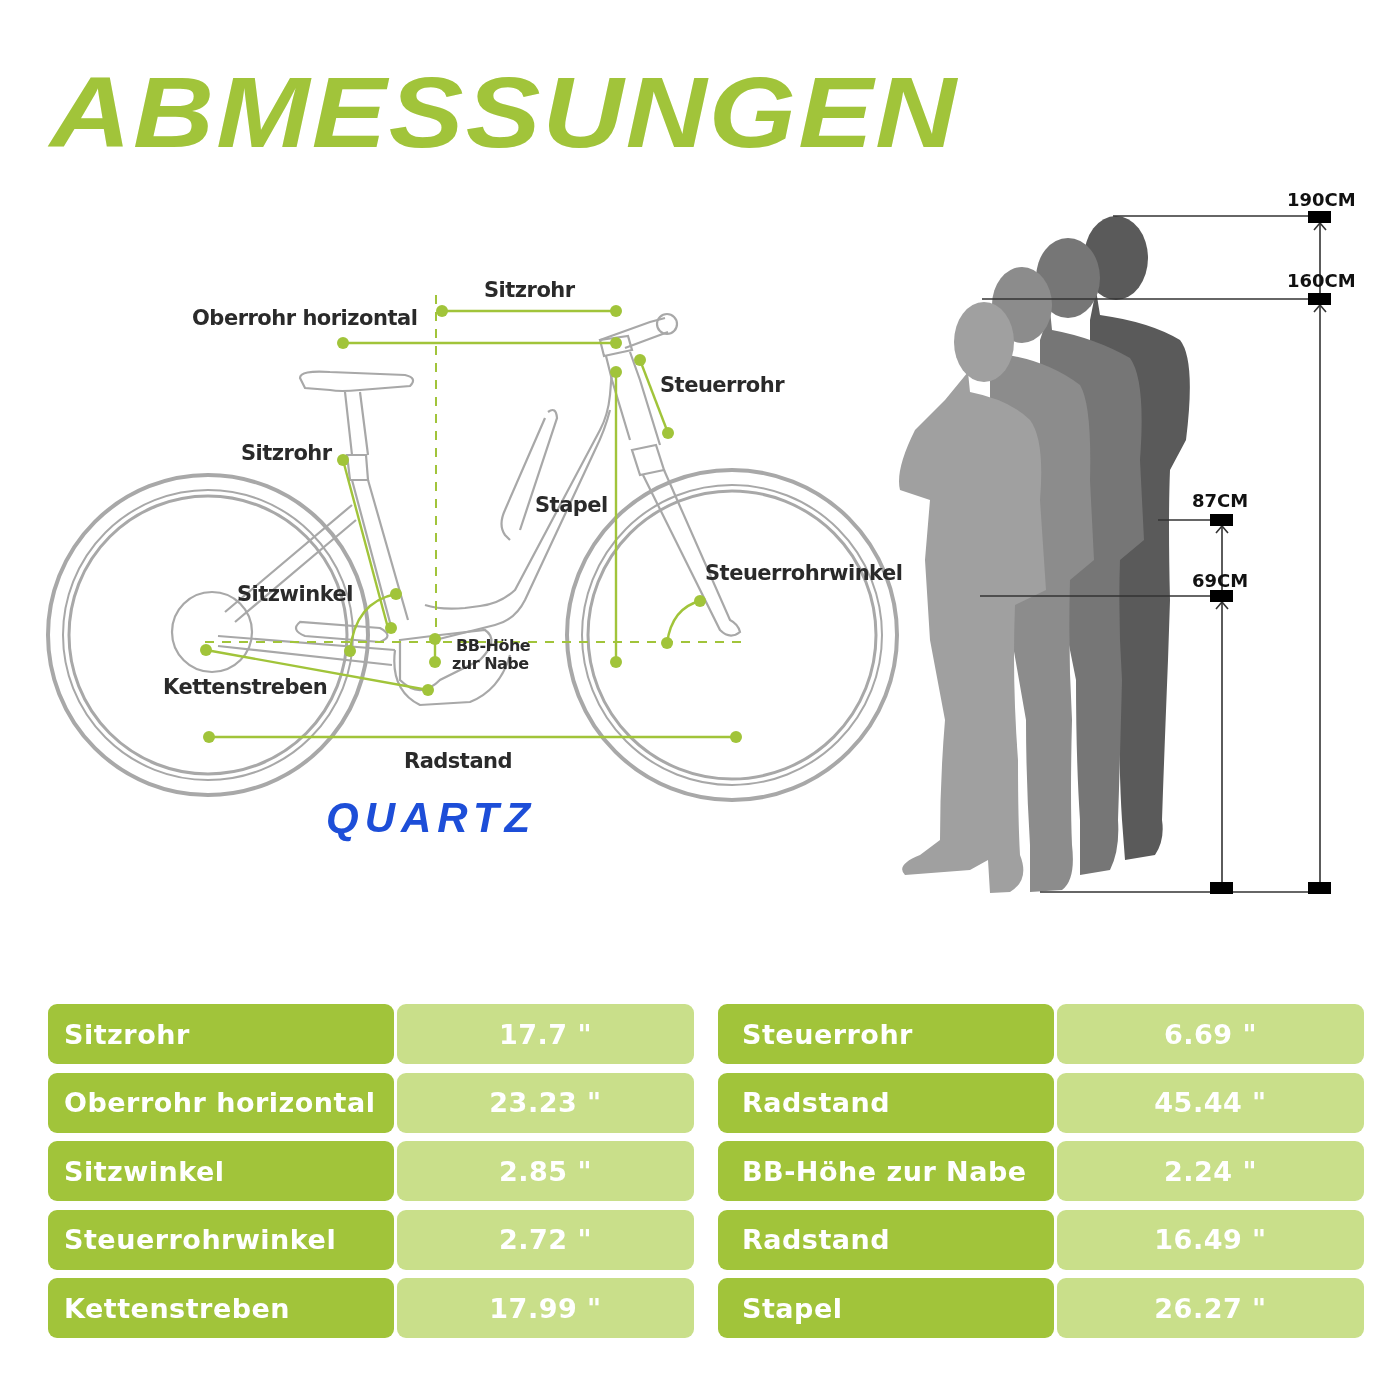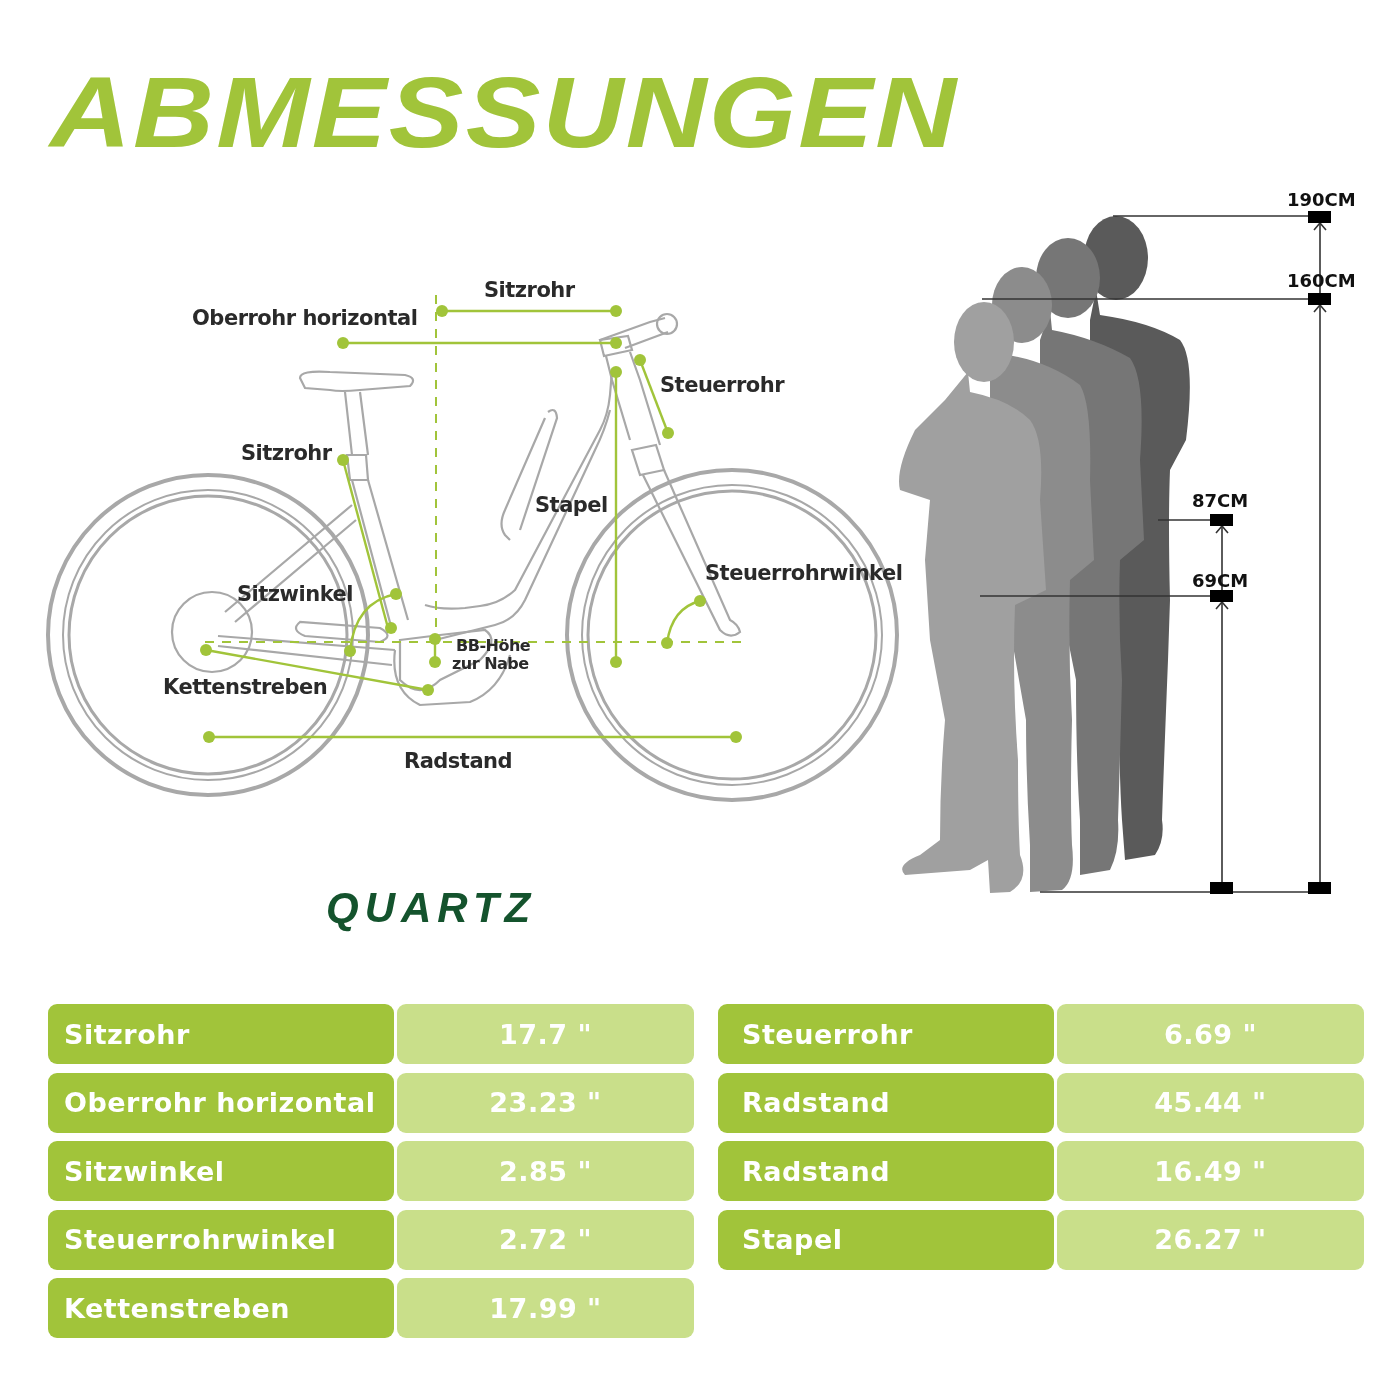--- a/index.html
+++ b/index.html
@@ -7,23 +7,23 @@
   .title {
     position: absolute; left: 50px; top: 62px;
     font-family: "Liberation Sans", sans-serif; font-weight: 700; font-style: italic;
     font-size: 100px; letter-spacing: 2px; color: #a1c43a; line-height: 1;
     transform: scaleX(1.12); transform-origin: left top;
   }
   svg.diagram { position: absolute; left: 0; top: 0; }
   .lbl { font-family: "DejaVu Sans", sans-serif; font-weight: 700; fill: #2a2a2a; letter-spacing: -0.5px; }
   .hlbl { font-family: "DejaVu Sans", sans-serif; font-weight: 700; fill: #111; }
   .model {
-    position: absolute; left: 326px; top: 884px;
+    position: absolute; left: 326px; top: 794px;
     font-family: "Liberation Sans", sans-serif; font-weight: 700; font-style: italic;
-    font-size: 42px; letter-spacing: 6px; color: #14532d;
+    font-size: 42px; letter-spacing: 6px; color: #1d4ed8;
   }
   .table { position: absolute; top: 1004px; width: 646px; }
   .table.left { left: 48px; }
   .table.right { left: 718px; }
   .row { display: flex; height: 60px; margin-bottom: 8.5px; }
   .row .k {
     width: 346px; background: #a1c43a; color: #fff; border-radius: 9px;
     font-family: "DejaVu Sans", sans-serif; font-weight: 700; font-size: 27px;
     display: flex; align-items: center; padding-left: 16px; box-sizing: border-box; letter-spacing: 0.5px;
   }
@@ -215,20 +215,24 @@
 <div class="table right">
   <div class="row">
     <div class="k">Steuerrohr</div>
     <div class="v">6.69 "</div>
   </div>
   <div class="row">
     <div class="k">Radstand</div>
     <div class="v">45.44 "</div>
   </div>
   <div class="row">
+    <div class="k">BB-Höhe zur Nabe</div>
+    <div class="v">2.24 "</div>
+  </div>
+  <div class="row">
     <div class="k">Radstand</div>
     <div class="v">16.49 "</div>
   </div>
   <div class="row">
     <div class="k">Stapel</div>
     <div class="v">26.27 "</div>
   </div>
 </div>
 
 </body></html>

